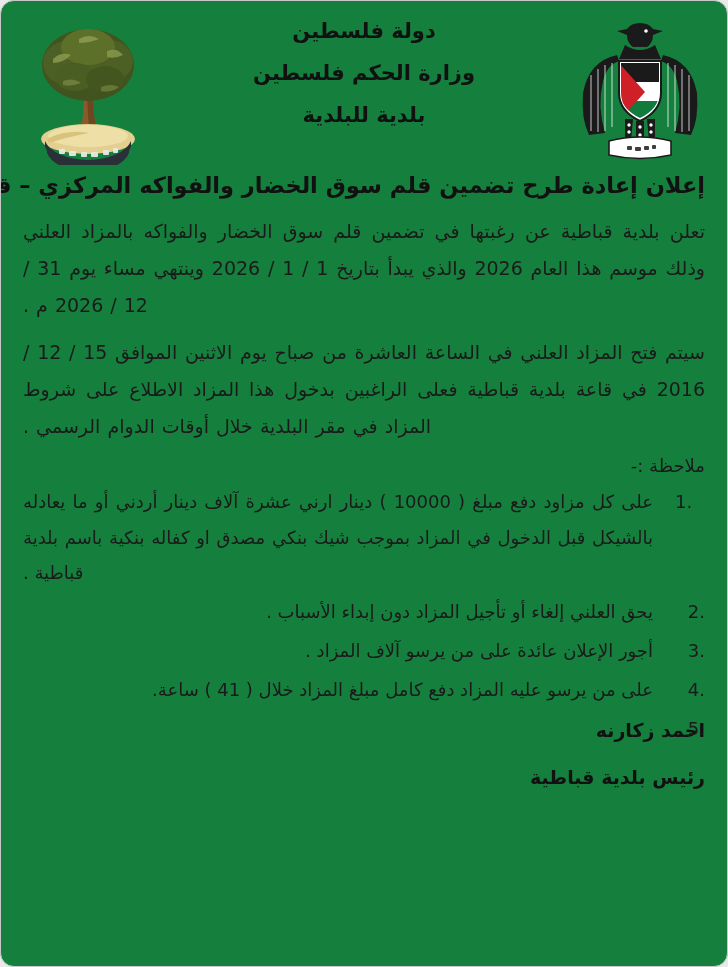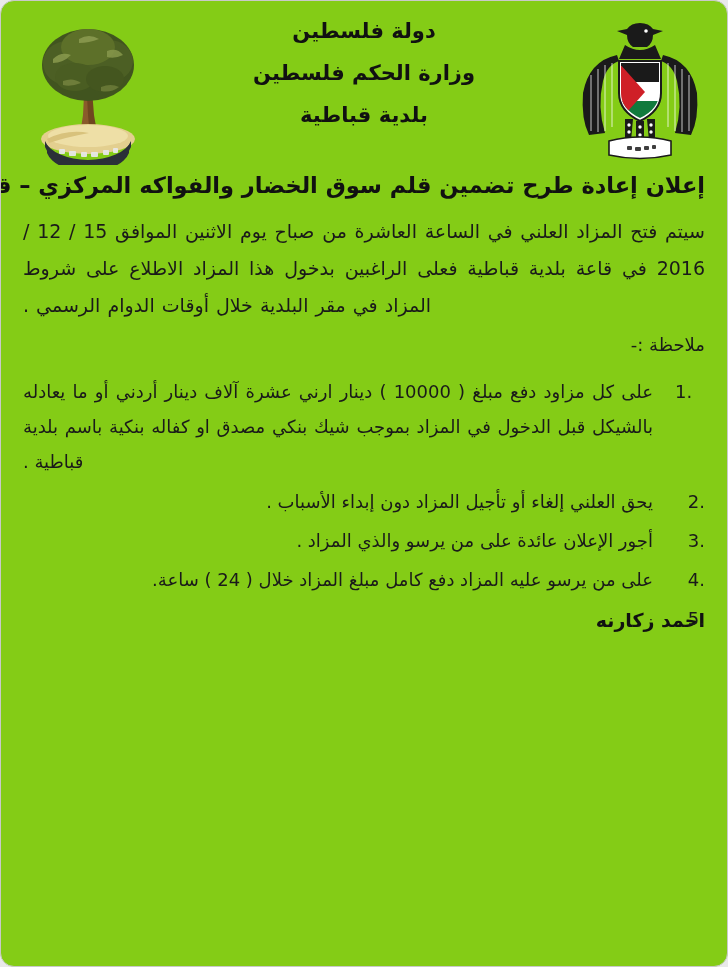--- a/index.html
+++ b/index.html
@@ -12,21 +12,21 @@
     height: 967px;
     overflow: hidden;
     font-family: "DejaVu Sans", "Liberation Sans", sans-serif;
   }
 
   .page {
     position: relative;
     box-sizing: border-box;
     width: 728px;
     height: 967px;
-    background: #84cc16;
+    background: #15803d;
     border: 1px solid #c9c9c9;
     border-radius: 14px;
     padding: 14px 22px 14px 22px;
     overflow: hidden;
   }
 
   
   .header {
     position: relative;
     height: 152px;
@@ -76,21 +76,21 @@
     text-align: justify;
     text-align-last: left;
     margin: 0 0 10px 0;
     word-spacing: 1px;
   }
 
   .note-label {
     font-size: 18px;
     color: #1a1a1a;
     text-align: right;
-    margin: 6px 0 19px 0;
+    margin: 6px 0 8px 0;
   }
 
   
   ol.terms {
     list-style: none;
     margin: 0;
     padding: 0;
   }
   ol.terms li {
     position: relative;
@@ -174,21 +174,21 @@
           <rect x="68" y="137" width="7" height="5" rx="1"></rect>
           <rect x="80" y="135" width="6" height="5" rx="1"></rect>
           <rect x="90" y="133" width="5" height="5" rx="1"></rect>
         </g>
       </svg>
     </div>
 
     <div class="header-titles">
       <div>دولة فلسطين</div>
       <div>وزارة الحكم فلسطين</div>
-      <div>بلدية قباطية</div>
+      <div>بلدية للبلدية</div>
     </div>
 
     <div class="emblem right">
       <svg viewBox="0 0 130 150" xmlns="http://www.w3.org/2000/svg">
 
         <path d="M65 8 Q74 8 78 14 L88 16 L78 20 Q78 28 72 32 L58 32 Q52 28 52 20 L42 16 L52 14 Q56 8 65 8 Z" fill="#1a1a1a"></path>
         <circle cx="71" cy="16" r="1.8" fill="#ffffff"></circle>
 
         <path d="M50 30 Q65 40 80 30 L86 44 L44 44 Z" fill="#1a1a1a"></path>
 
@@ -236,43 +236,45 @@
           <rect x="60" y="132" width="6" height="4" rx="1"></rect>
           <rect x="69" y="131" width="5" height="4" rx="1"></rect>
           <rect x="77" y="130" width="4" height="4" rx="1"></rect>
         </g>
       </svg>
     </div>
   </div>
 
   <div class="doc-title">إعلان إعادة طرح تضمين قلم سوق الخضار والفواكه المركزي – قباطية بالمزاد العلني</div>
 
+  <p class="para">تعلن بلدية قباطية عن رغبتها في تضمين قلم سوق الخضار والفواكه بالمزاد العلني وذلك موسم هذا العام 2026 والذي يبدأ بتاريخ 1 / 1 / 2026  وينتهي مساء يوم 31 / 12 / 2026 م .</p>
   <p class="para">سيتم فتح المزاد العلني في الساعة العاشرة من صباح يوم الاثنين الموافق 15 / 12 / 2016 في قاعة بلدية قباطية فعلى الراغبين بدخول هذا المزاد الاطلاع على شروط المزاد في مقر البلدية خلال أوقات الدوام الرسمي .</p>
 
   <div class="note-label">ملاحظة :-</div>
 
   <ol class="terms">
     <li>
       <span class="num">1.</span>
       <span>على كل مزاود دفع مبلغ ( 10000 ) دينار ارني عشرة آلاف دينار أردني أو ما يعادله بالشيكل قبل الدخول في المزاد بموجب شيك بنكي مصدق او كفاله بنكية باسم بلدية قباطية .</span>
     </li>
     <li class="compact">
       <span class="num">2.</span>
       <span>يحق العلني إلغاء أو تأجيل المزاد دون إبداء الأسباب .</span>
     </li>
     <li class="compact">
       <span class="num">3.</span>
-      <span>أجور الإعلان عائدة على من يرسو والذي المزاد .</span>
+      <span>أجور الإعلان عائدة على من يرسو آلاف المزاد .</span>
     </li>
     <li class="compact">
       <span class="num">4.</span>
-      <span>على من يرسو عليه المزاد دفع كامل مبلغ المزاد خلال ( 24 ) ساعة.</span>
+      <span>على من يرسو عليه المزاد دفع كامل مبلغ المزاد خلال ( 41 ) ساعة.</span>
     </li>
     <li class="compact">
       <span class="num">5.</span>
     </li>
   </ol>
 
   <div class="signature">
     <div><span>احمد زكارنه</span></div>
+    <div><span>رئيس بلدية قباطية</span></div>
   </div>
 
 </div>
 
 </body></html>

